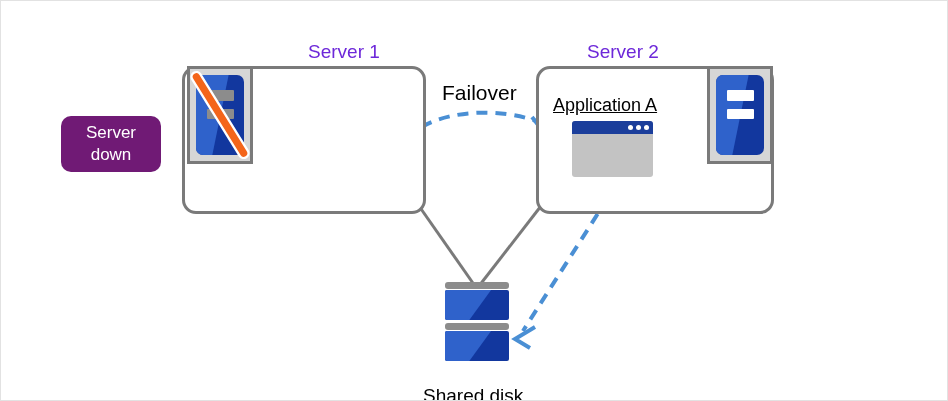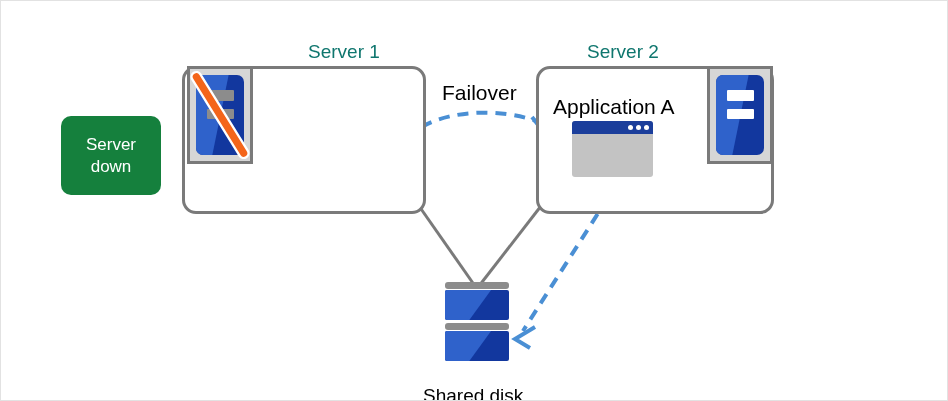--- a/index.html
+++ b/index.html
@@ -26,21 +26,21 @@
     background: #ffffff;
     box-sizing: border-box;
   }
   #server1-box { left: 181px; top: 65px; width: 244px; height: 148px; }
   #server2-box { left: 535px; top: 65px; width: 238px; height: 148px; }
 
   
   .server-caption {
     position: absolute;
     font-size: 19px;
-    color: #0f766e;
+    color: #6d28d9;
     white-space: nowrap;
   }
   #server1-caption { left: 307px; top: 40px; }
   #server2-caption { left: 578px; top: 40px; margin-left: 8px; }
 
   
   .srv-icon {
     position: absolute;
     background: #d6d6d6;
     border: 3px solid #7a7a7a;
@@ -80,40 +80,41 @@
     pointer-events: none;
   }
 
   #server1-icon { left: 186px; top: 65px; width: 66px; height: 98px; }
   #server2-icon { left: 706px; top: 65px; width: 66px; height: 98px; }
 
   
   #server-down-badge {
     position: absolute;
     left: 60px; top: 115px;
-    width: 100px; height: 79px;
-    background: #15803d;
+    width: 100px; height: 56px;
+    background: #701a75;
     border-radius: 10px;
     color: #ffffff;
     font-size: 17px;
     line-height: 22px;
     display: flex;
     flex-direction: column;
     align-items: center;
     justify-content: center;
     text-align: center;
   }
 
   
   #app-a-label {
     position: absolute;
     left: 552px; top: 94px;
-    font-size: 21px;
+    font-size: 18px;
     color: #000000;
     white-space: nowrap;
+    text-decoration: underline;
   }
   #app-a-window {
     position: absolute;
     left: 571px; top: 120px;
     width: 81px; height: 56px;
     background: #c3c3c3;
     border-radius: 3px;
     overflow: hidden;
   }
   #app-a-window .titlebar {

